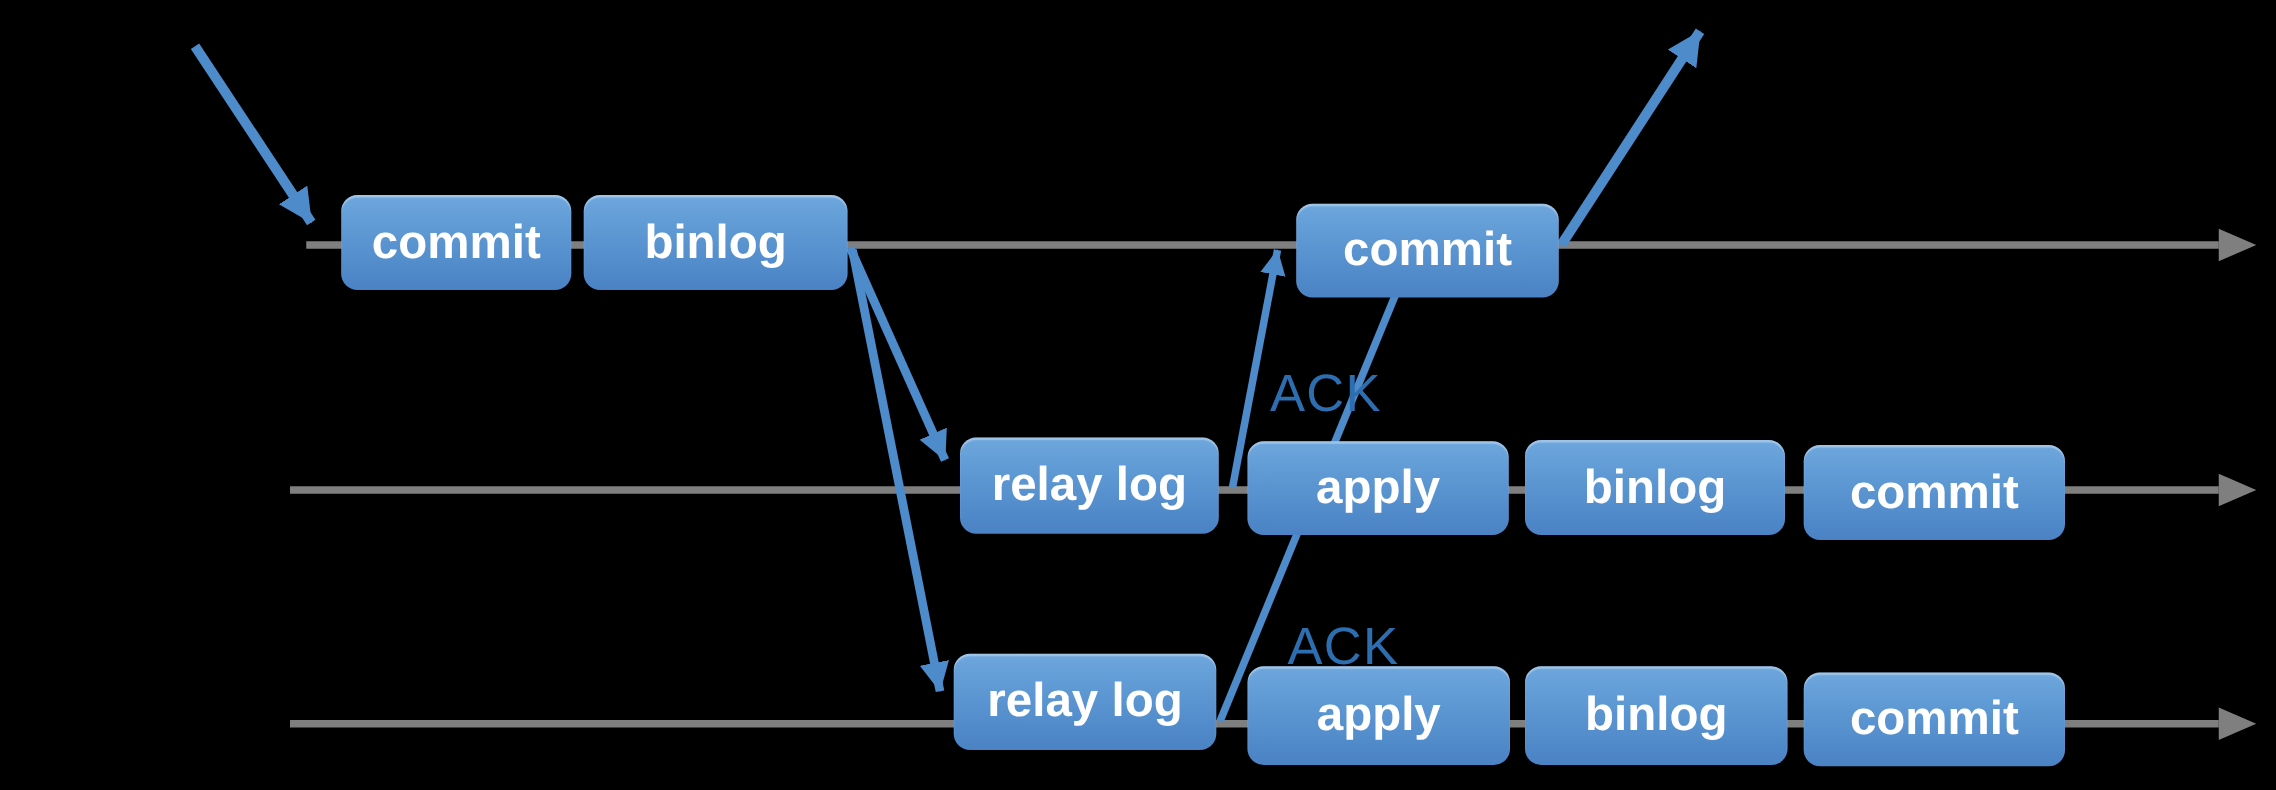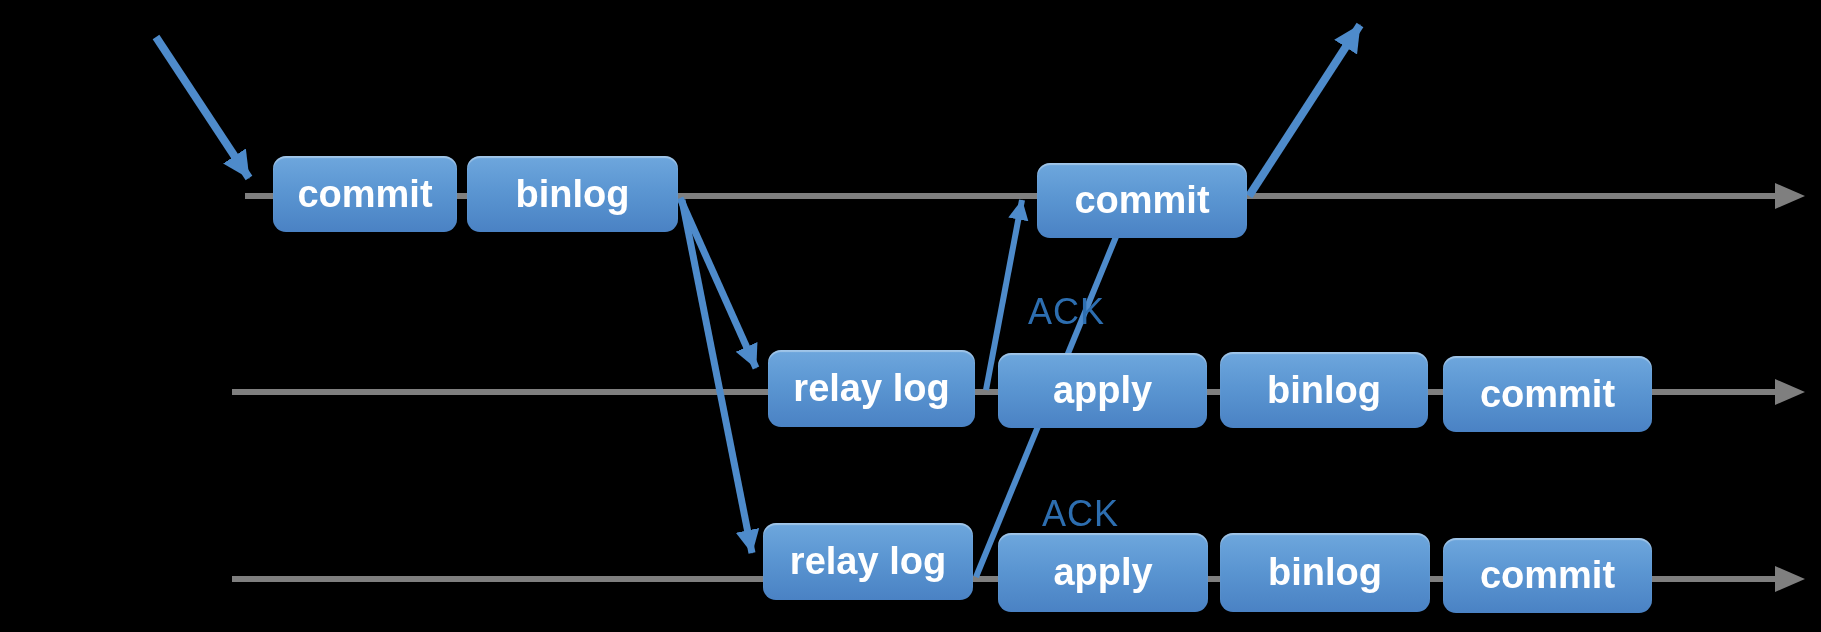--- a/index.html
+++ b/index.html
@@ -41,23 +41,22 @@
     box-shadow:inset 0 2px 1px rgba(255,255,255,.35);
     border-radius:13px;
     color:var(--box-text,#fff);
     font-size:38px;font-weight:700;
     white-space:nowrap;
   }
   
   .ack{
     position:absolute;z-index:4;
     color:var(--ack,#2d6eb0);
-    font-size:36px;font-weight:400;line-height:1;
+    font-size:42px;font-weight:400;line-height:1;
     letter-spacing:1px;
-    margin-left:12px;
   }
   #ack1{left:1016px;top:294px;}
   #ack2{left:1030px;top:496px;}
 </style>
 </head>
 <body>
 
 <div id="canvas" style="--bg: #000000; --timeline: #7f7f7f; --arrow: #4e8bcb; --box-top: #6ea7dd; --box-bottom: #4a82c4; --box-text: #ffffff; --ack: #2d6eb0;">
 
   <div id="t1" class="timeline"></div>

